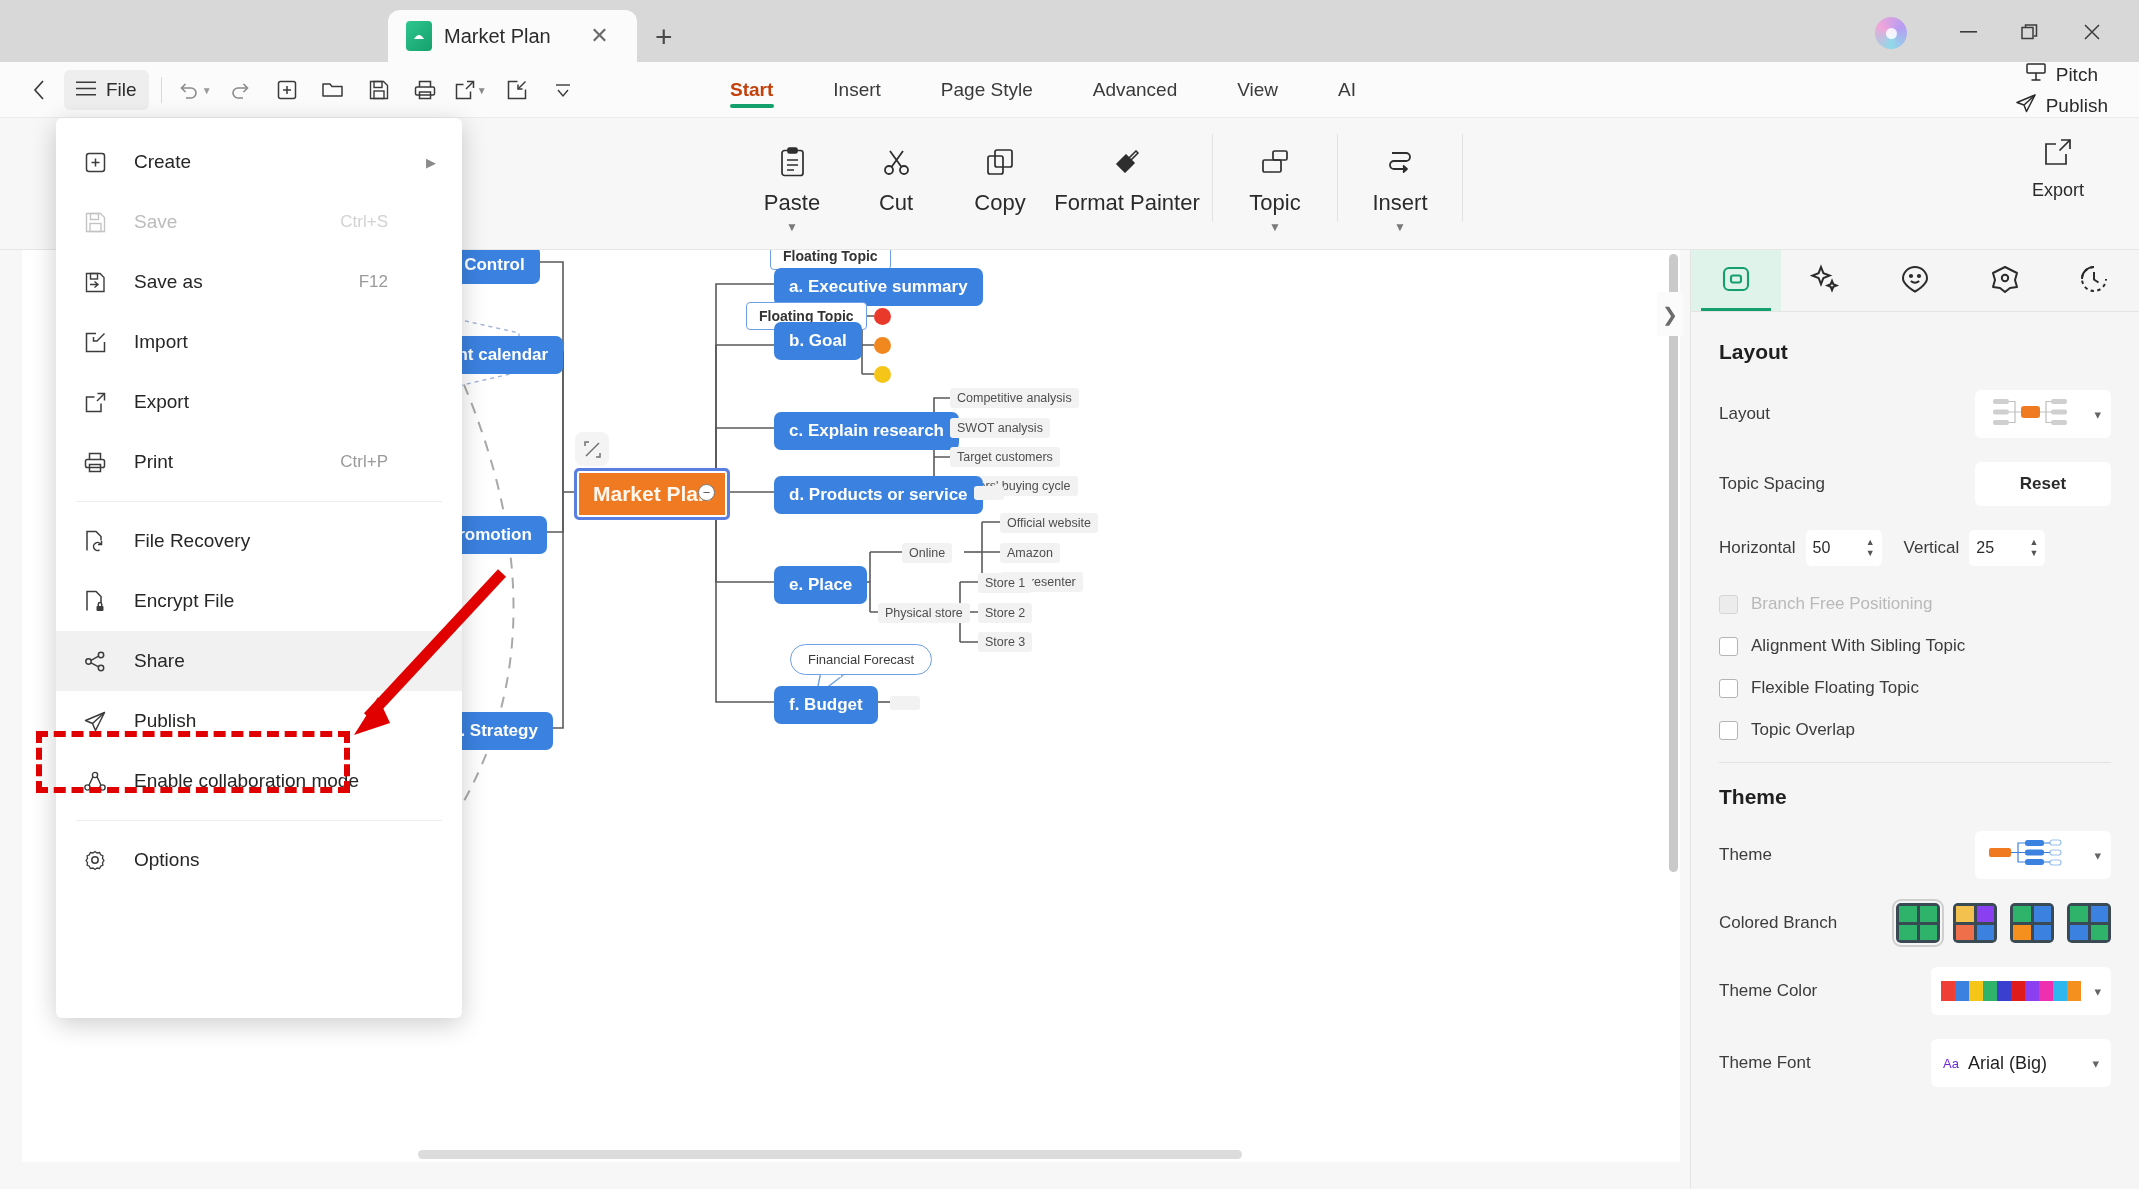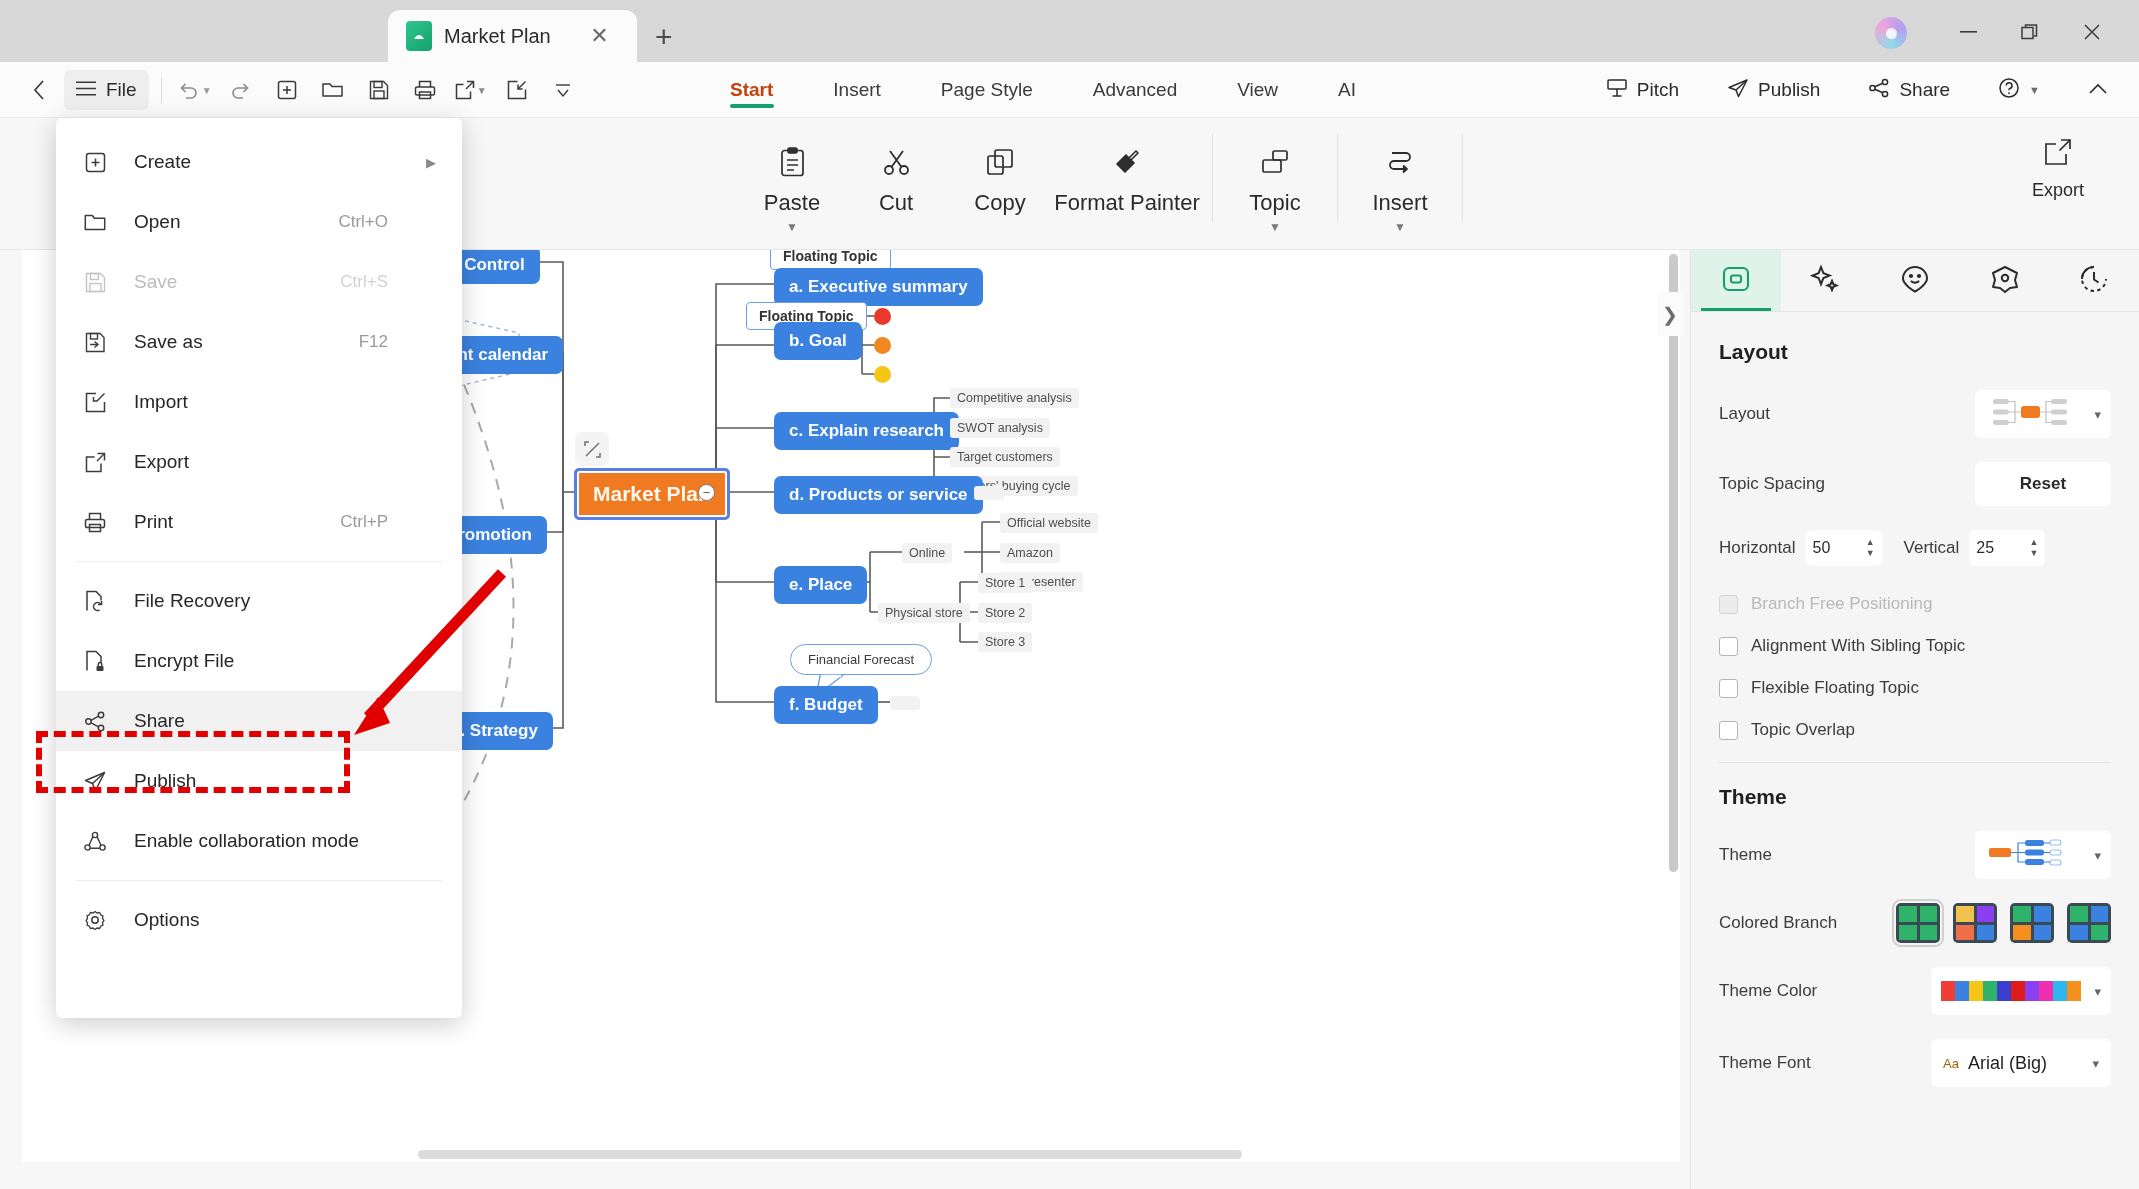--- a/index.html
+++ b/index.html
@@ -82,21 +82,21 @@
   .rtab {
     position: relative; font-size: 19px; color: #3a3a3a; padding: 0 30px;
     height: 56px; display: flex; align-items: center; cursor: pointer; white-space: nowrap;
   }
   .rtab.active { color: #c2410c; font-weight: bold; }
   .rtab.active::after {
     content: ''; position: absolute; left: 50%; transform: translateX(-50%);
     bottom: 10px; width: 44px; height: 4px; background: #13a06c; border-radius: 2px;
   }
 
-  .topright { position: absolute; right: 18px; top: 0; height: 56px; display: flex; align-items: center; gap: 22px; }
+  .topright { position: absolute; right: 18px; top: 0; height: 56px; display: flex; align-items: center; gap: 6px; flex-direction: column; }
   .tr-btn {
     display: flex; align-items: center; gap: 9px; padding: 0 13px; height: 40px;
     border-radius: 6px; cursor: pointer; font-size: 19px; color: #2b2b2b; white-space: nowrap;
   }
 
   
   .ribbon {
     position: absolute; left: 0; top: 118px; width: 2139px; height: 132px;
     background: #f7f7f7; border-bottom: 1px solid #e6e6e6;
   }
@@ -654,29 +654,20 @@
       <span class="mi-ico">
         <svg width="21" height="21" viewBox="0 0 21 21" fill="none" stroke="#3c3c3c" stroke-width="1.5">
             <rect x="1.5" y="1.5" width="18" height="18" rx="2.5"></rect>
             <path d="M10.5 6.5v8M6.5 10.5h8"></path>
           </svg>
       </span>
       <span>Create</span>
       <span class="mi-arrow">▶</span>
     </div>
 
-    <div class="mi">
-      <span class="mi-ico">
-        <svg width="22" height="19" viewBox="0 0 22 19" fill="none" stroke="#3c3c3c" stroke-width="1.5" stroke-linejoin="round">
-            <path d="M1.3 16.5V2.5h7l2 2.7h10.4v11.3z"></path>
-          </svg>
-      </span>
-      <span>Open</span>
-      <span class="mi-shortcut">Ctrl+O</span>
-    </div>
 
     <div class="mi disabled">
       <span class="mi-ico">
         <svg width="21" height="21" viewBox="0 0 21 21" fill="none" stroke="#c4c4c4" stroke-width="1.4">
             <path d="M1.5 1.5h14l4 4v14h-18z"></path>
             <rect x="5.5" y="1.5" width="8" height="6"></rect>
             <rect x="5" y="11.5" width="11" height="8"></rect>
           </svg>
       </span>
       <span>Save</span>
@@ -994,21 +985,21 @@
             <i style="background:#f5901f"></i>
           </span>
           <span class="chev">▾</span>
         </div>
       </div>
 
       <div class="row">
         <span class="lbl">Theme Font</span>
         <div class="ctl-box" style="width:180px; padding:0 12px">
           <span style="display:flex;align-items:center;gap:9px">
-            <span style="font-size:13px;color:#a16207">Aa</span>
+            <span style="font-size:13px;color:#6d28d9">Aa</span>
             <span style="font-size:18px;color:#1f1f1f">Arial (Big)</span>
           </span>
           <span class="chev">▾</span>
         </div>
       </div>
     </div>
   </div>
 
 </div>
 

